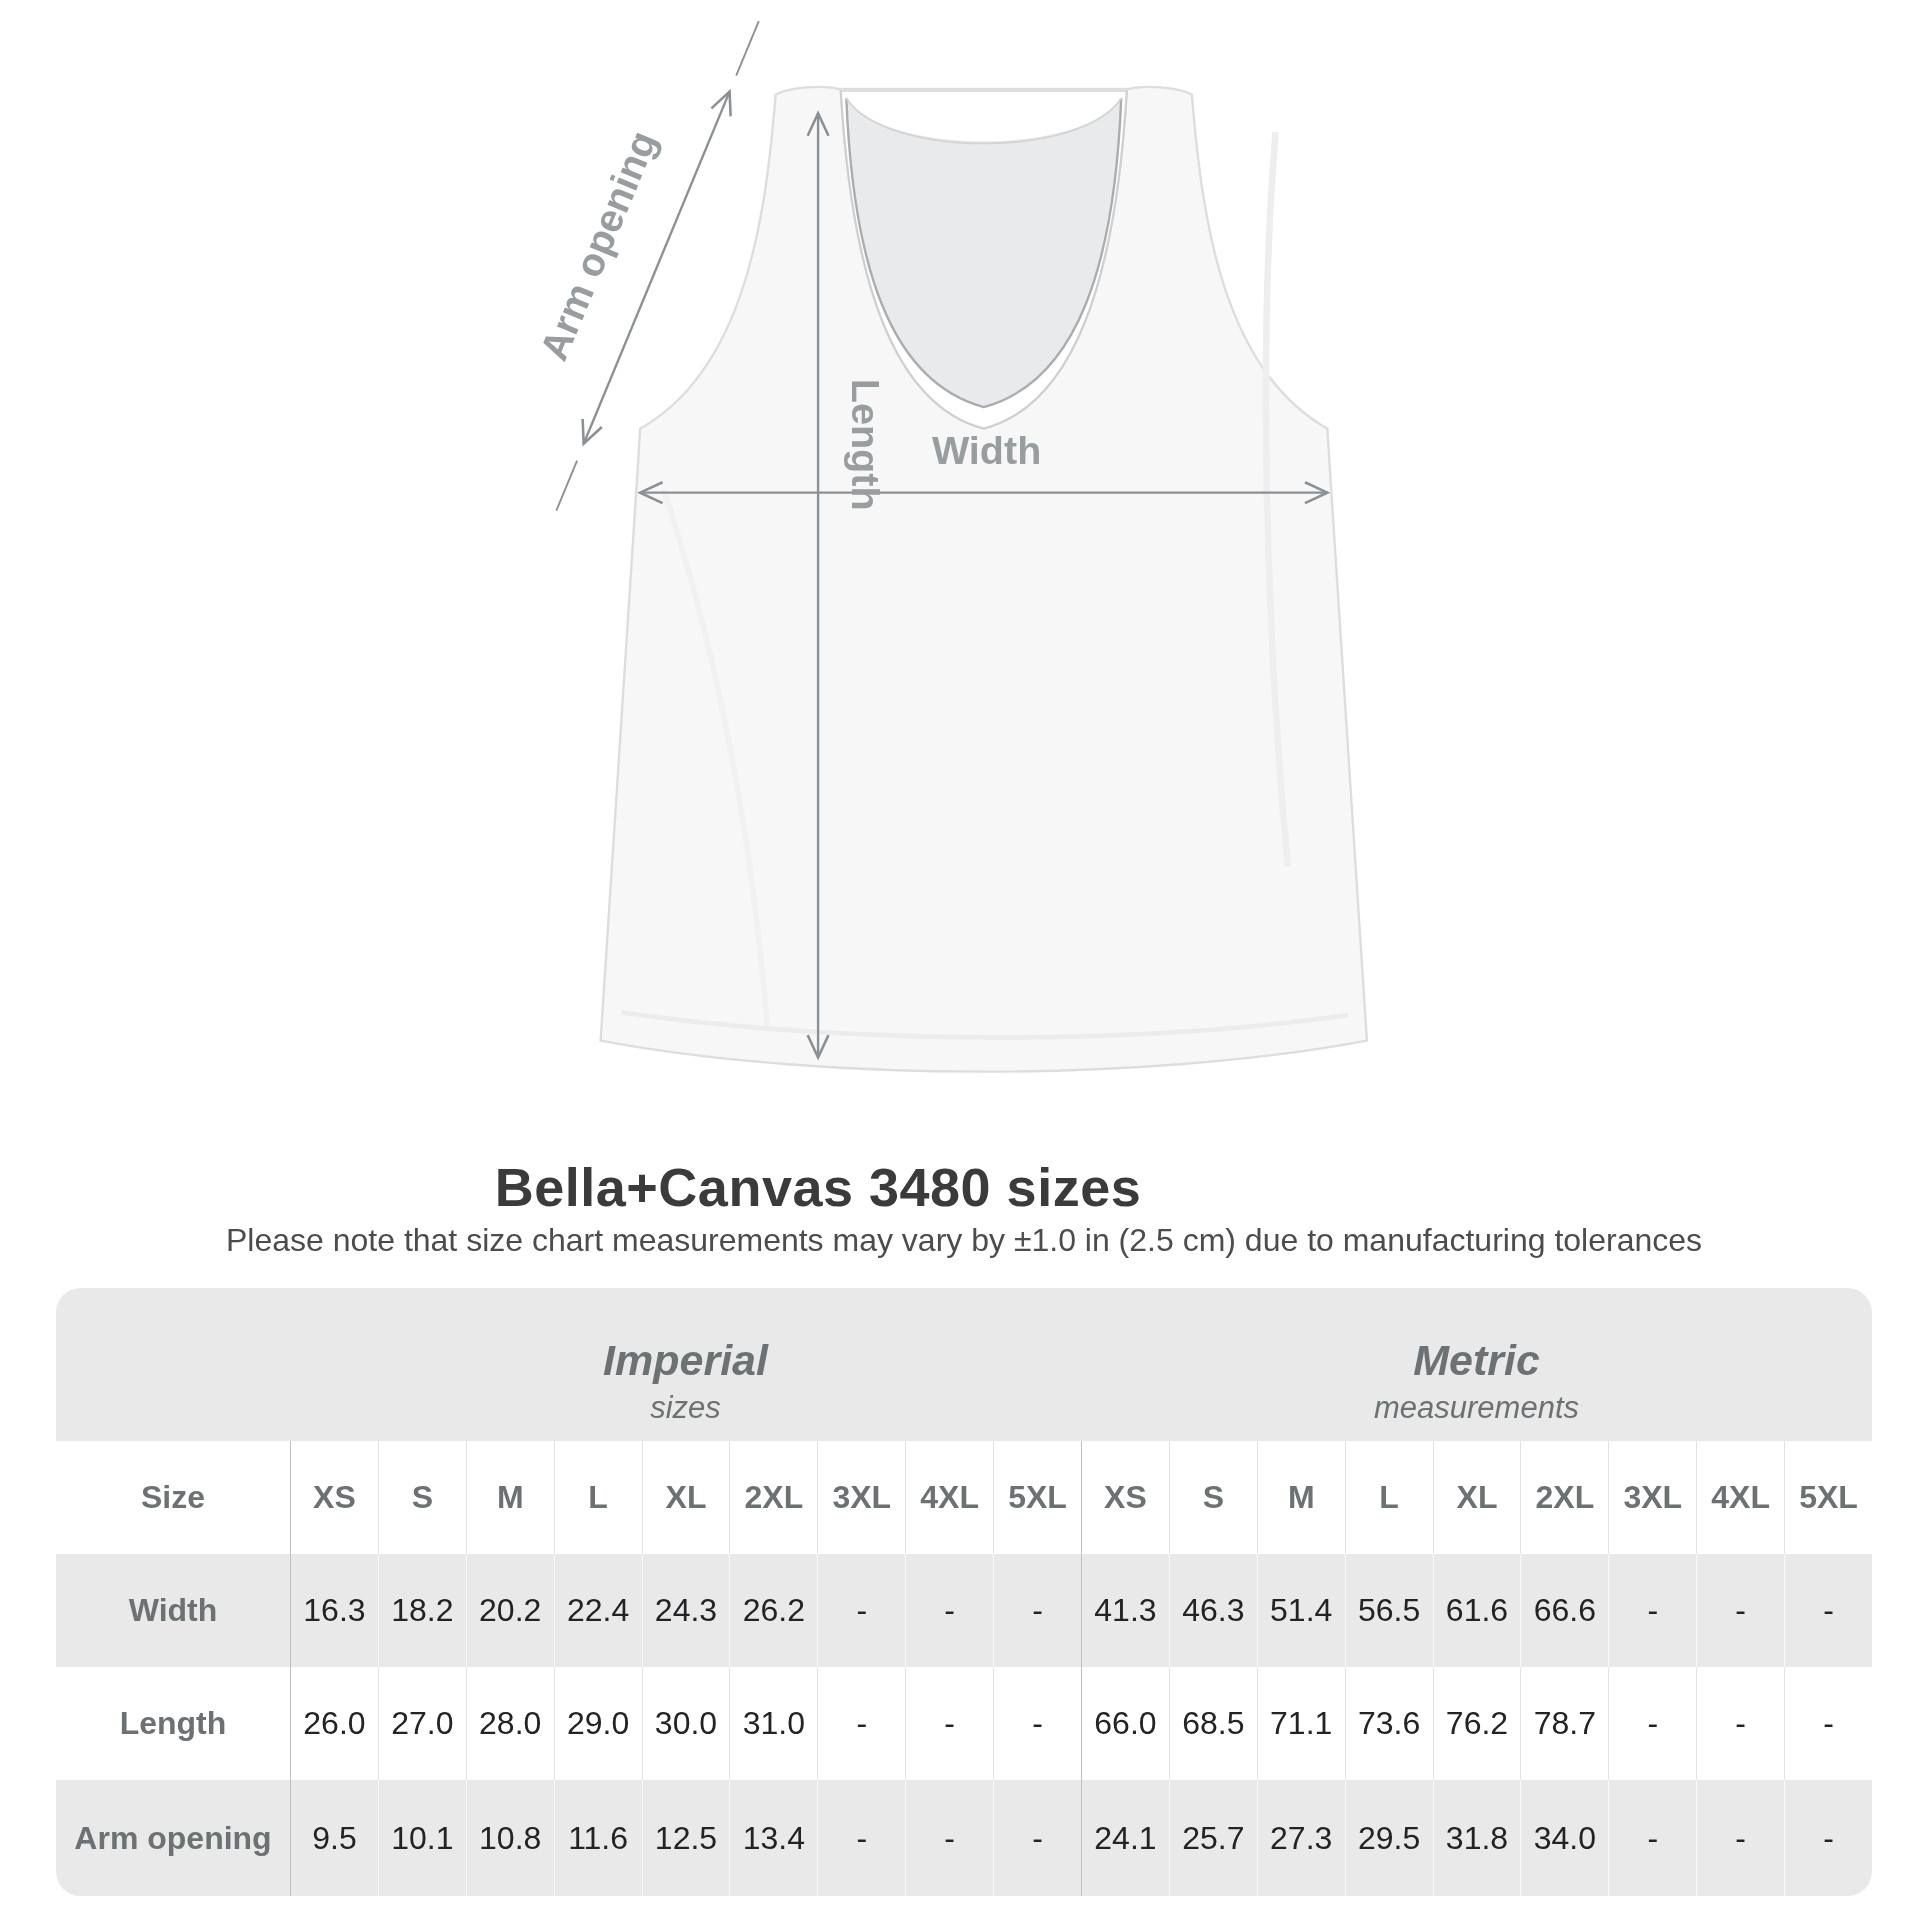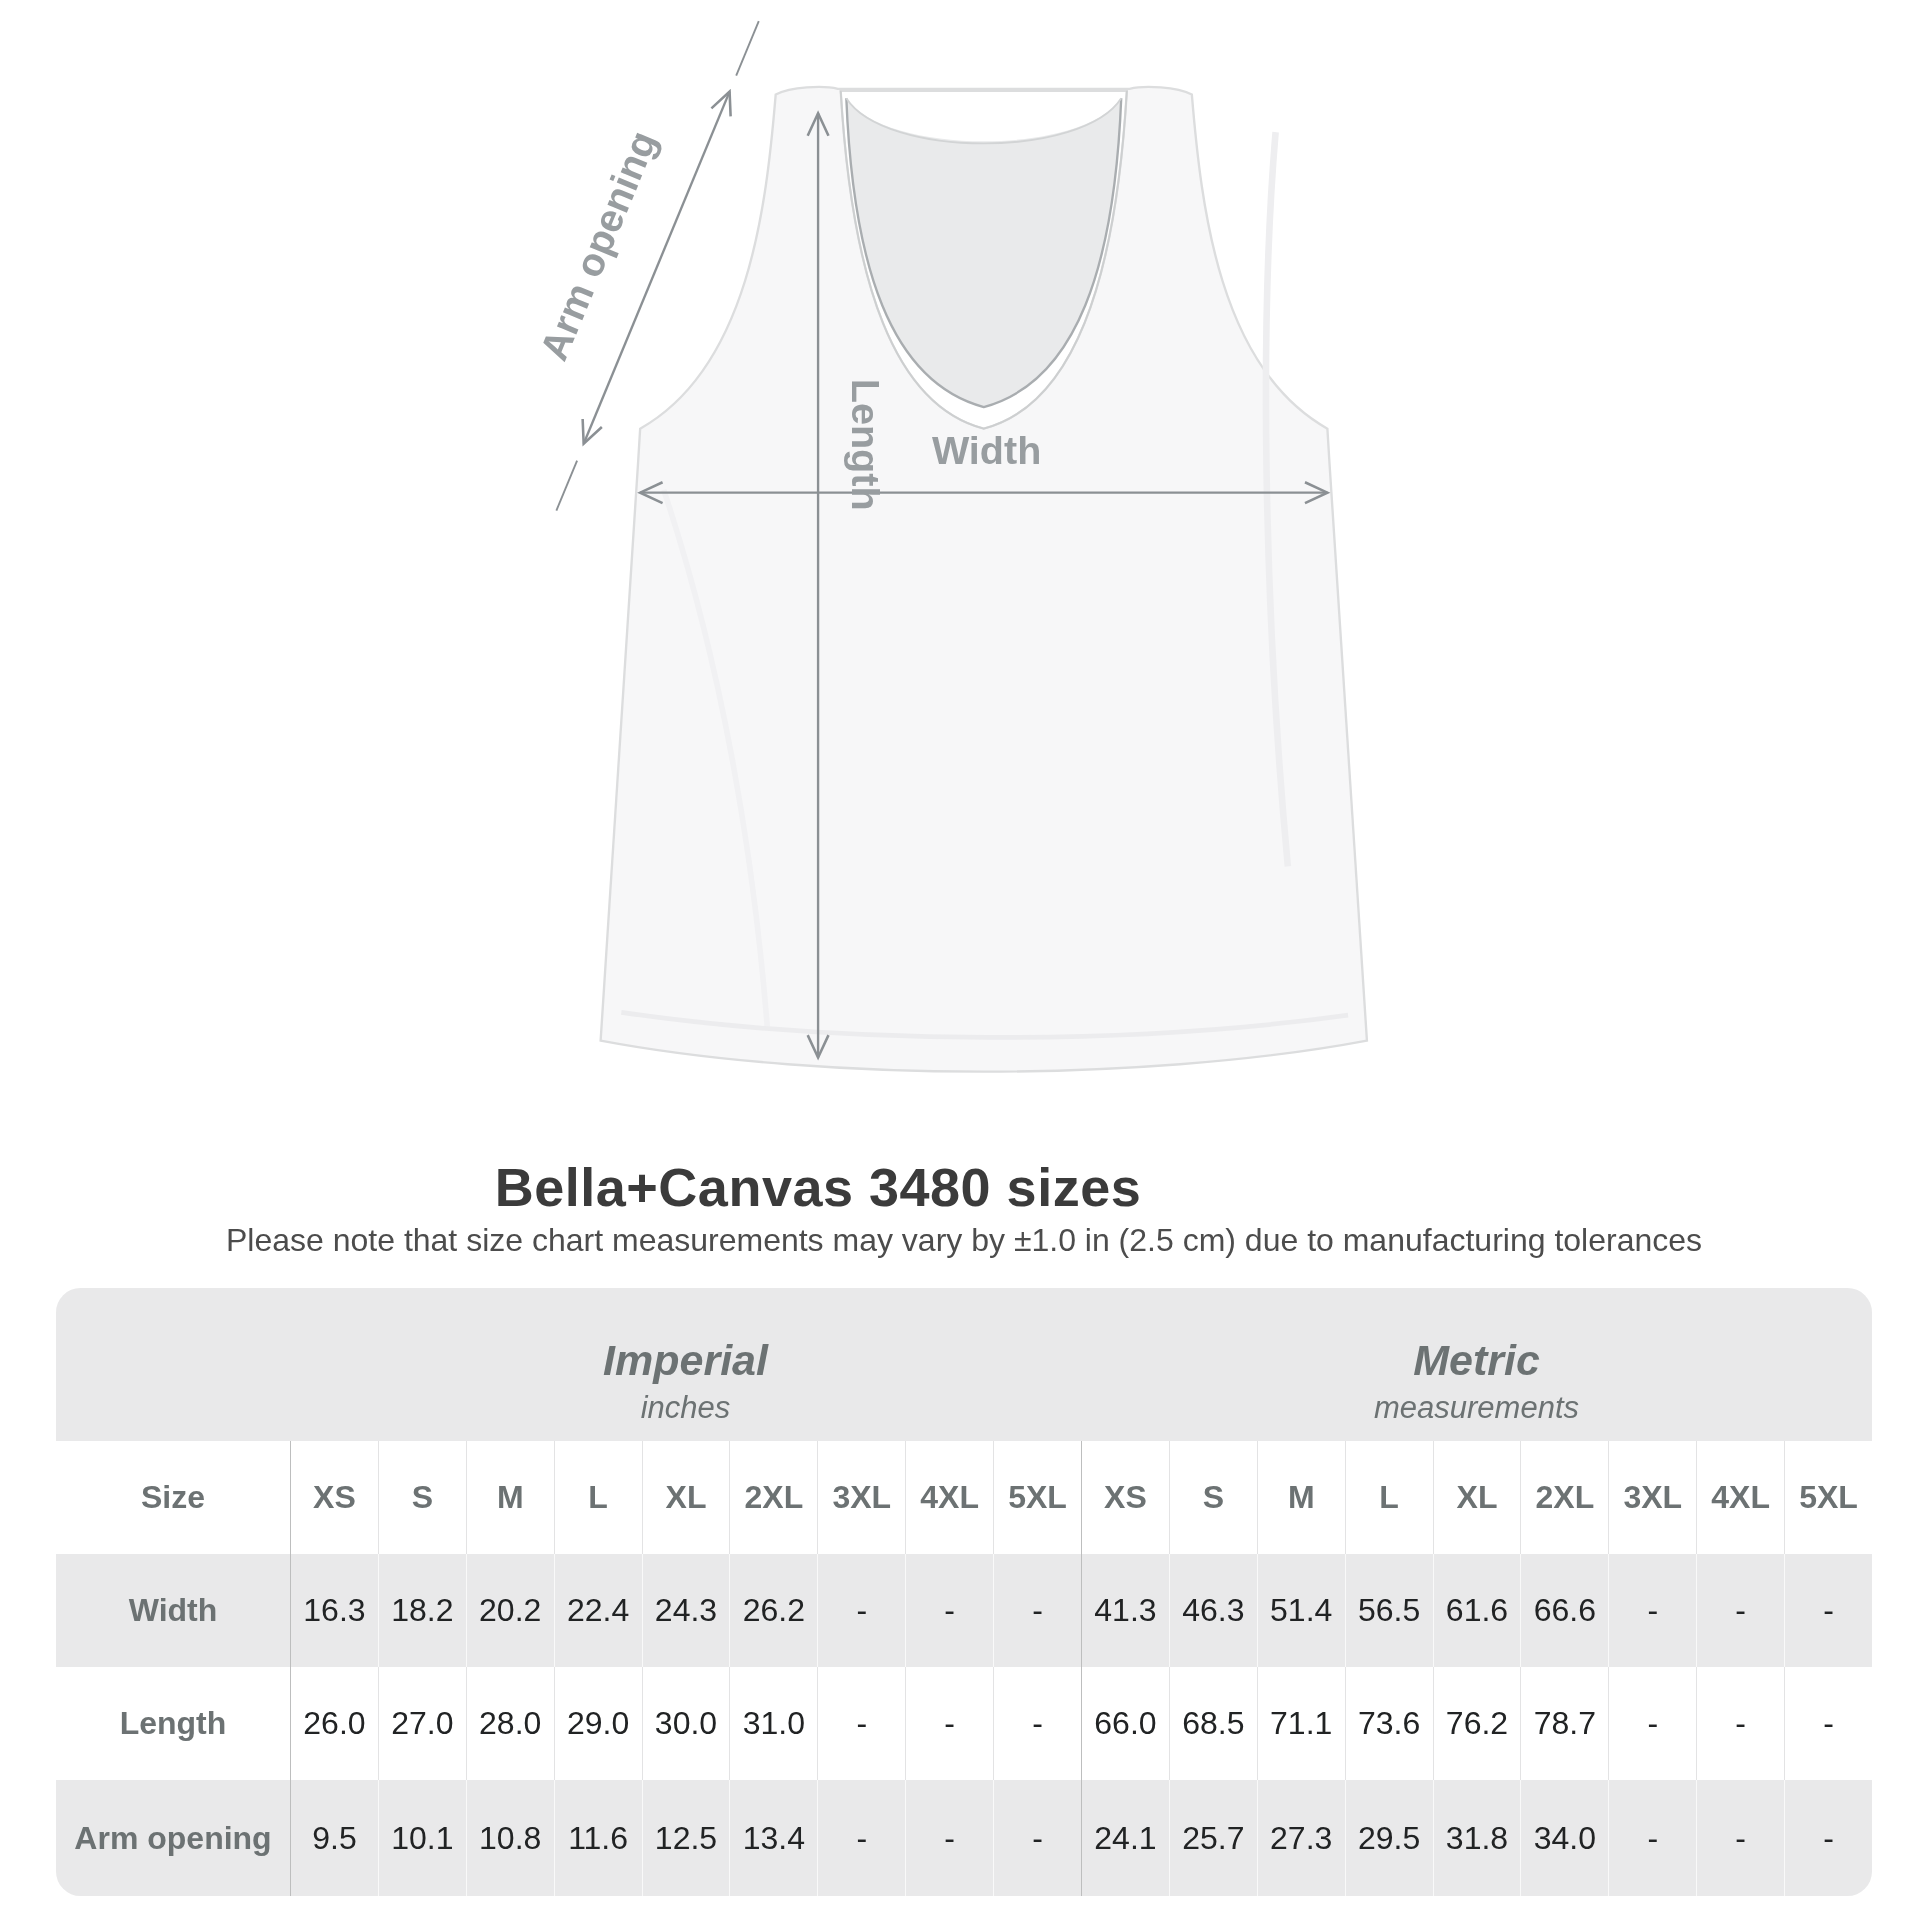--- a/index.html
+++ b/index.html
@@ -88,21 +88,21 @@
 </svg>
 
 <div class="chart-title">Bella+Canvas 3480 sizes</div>
 <div class="chart-subtitle">Please note that size chart measurements may vary by ±1.0 in (2.5 cm) due to manufacturing tolerances</div>
 
 <div class="table-wrap">
   <div class="band">
     <div></div>
     <div class="ugroup">
       <div class="ulabel">Imperial</div>
-      <div class="usub">inches</div>
+      <div class="usub">sizes</div>
     </div>
     <div class="ugroup">
       <div class="ulabel">Metric</div>
       <div class="usub">measurements</div>
     </div>
   </div>
   <div class="grid" id="sizegrid">
       <div class="c headcell">Size</div>
       <div class="c headcell bl strong">XS</div>
       <div class="c headcell bl">S</div>

